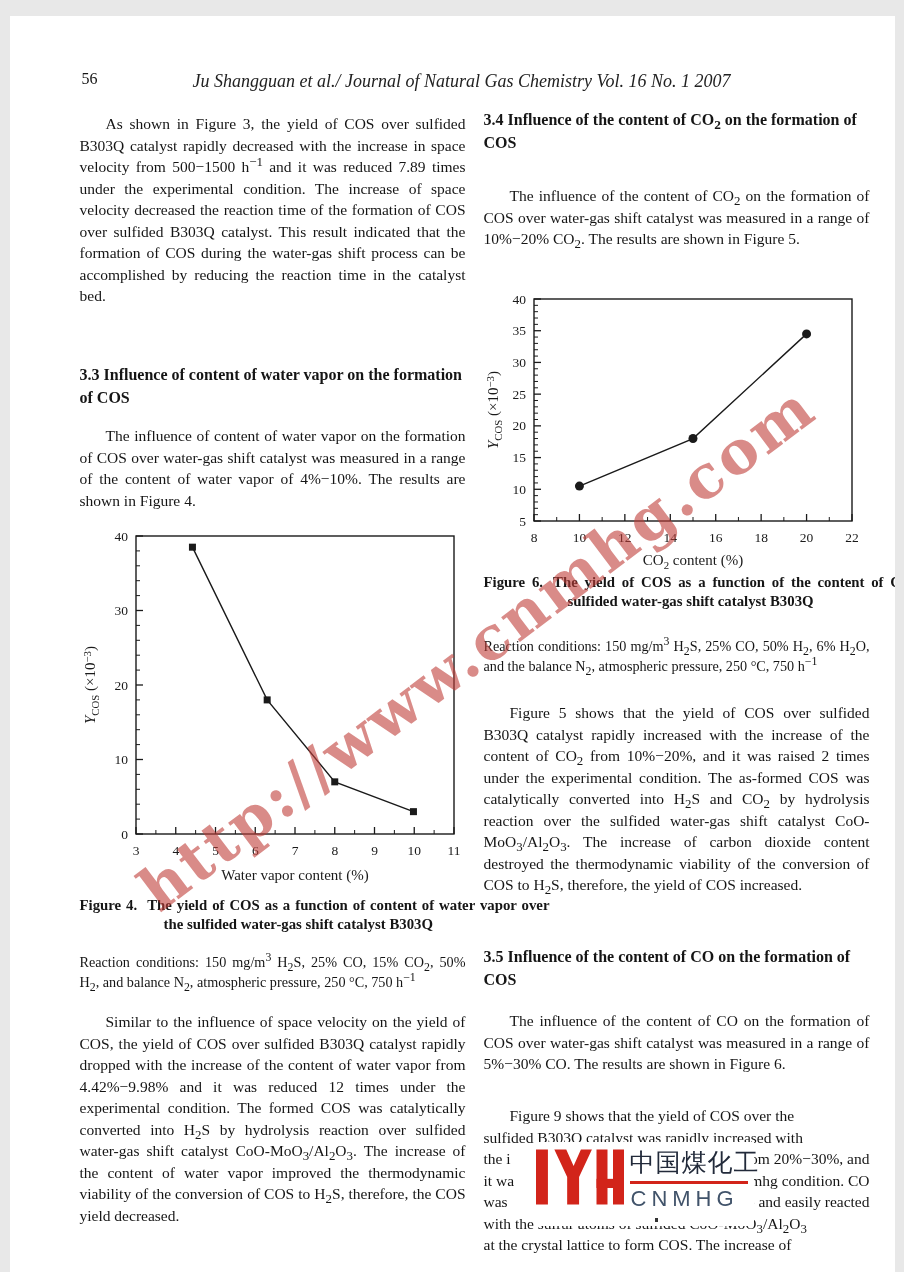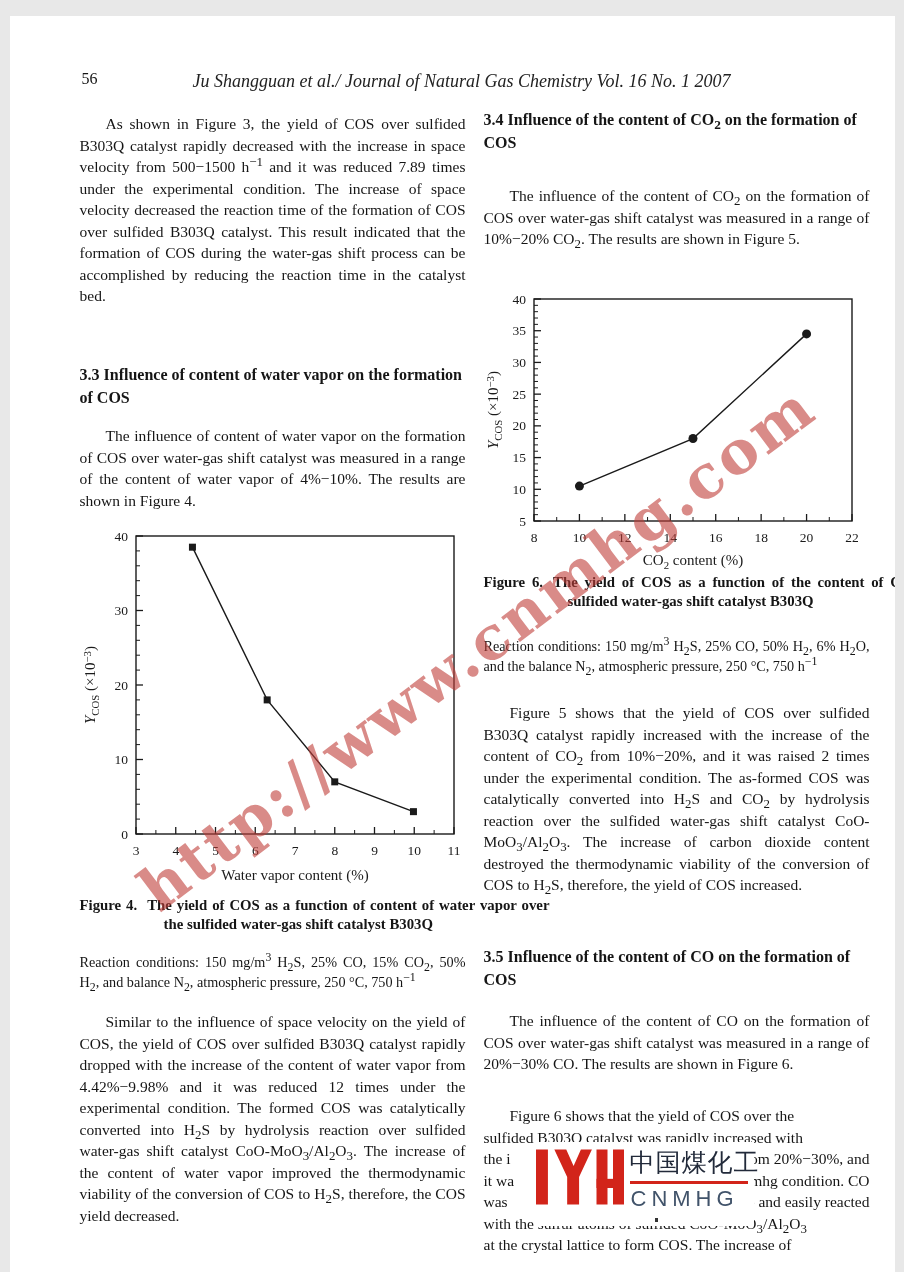--- a/index.html
+++ b/index.html
@@ -207,23 +207,23 @@
           <g transform="translate(14,121) rotate(-90)">
             <text text-anchor="middle" font-size="15"><tspan dy="0" font-size="15" font-style="italic">Y</tspan><tspan dy="3.5" font-size="10.799999999999999">COS</tspan><tspan dy="-3.5" font-size="15"> (×10</tspan><tspan dy="-4.5" font-size="10.799999999999999">−3</tspan><tspan dy="4.5" font-size="15">)</tspan></text>
           </g>
         </svg></div>
     <div class="blk caption" style="top:557px;">
       <span class="cap-label">Figure 6.</span><span>The yield of COS as a function of the content of CO<sub>2</sub> over sulfided water-gas shift catalyst B303Q</span>
     </div>
     <div class="blk conditions" style="top:620px;">Reaction conditions: 150 mg/m<sup>3</sup> H<sub>2</sub>S, 25% CO, 50% H<sub>2</sub>, 6% H<sub>2</sub>O, and the balance N<sub>2</sub>, atmospheric pressure, 250 °C, 750 h<sup>−1</sup></div>
     <div class="blk para" style="top:686px;">Figure 5 shows that the yield of COS over sulfided B303Q catalyst rapidly increased with the increase of the content of CO<sub>2</sub> from 10%−20%, and it was raised 2 times under the experimental condition. The as-formed COS was catalytically converted into H<sub>2</sub>S and CO<sub>2</sub> by hydrolysis reaction over the sulfided water-gas shift catalyst CoO-MoO<sub>3</sub>/Al<sub>2</sub>O<sub>3</sub>. The increase of carbon dioxide content destroyed the thermodynamic viability of the conversion of COS to H<sub>2</sub>S, therefore, the yield of COS increased.</div>
     <div class="blk heading" style="top:929px;">3.5 Influence of the content of CO on the formation of COS</div>
-    <div class="blk para" style="top:994px;">The influence of the content of CO on the formation of COS over water-gas shift catalyst was measured in a range of 20%−30% CO. The results are shown in Figure 6.</div>
+    <div class="blk para" style="top:994px;">The influence of the content of CO on the formation of COS over water-gas shift catalyst was measured in a range of 5%−30% CO. The results are shown in Figure 6.</div>
     <div class="blk lines" style="top:1089px;">
-        <div class="line" style="padding-left:26px;">Figure 6 shows that the yield of COS over the</div>
+        <div class="line" style="padding-left:26px;">Figure 9 shows that the yield of COS over the</div>
         <div class="line" style="">sulfided B303Q catalyst was rapidly increased with</div>
         <div class="line split">
           <span>the i</span>
           <span>from 20%−30%, and</span>
         </div>
         <div class="line split">
           <span>it wa</span>
           <span>cnmhg condition. CO</span>
         </div>
         <div class="line split">

